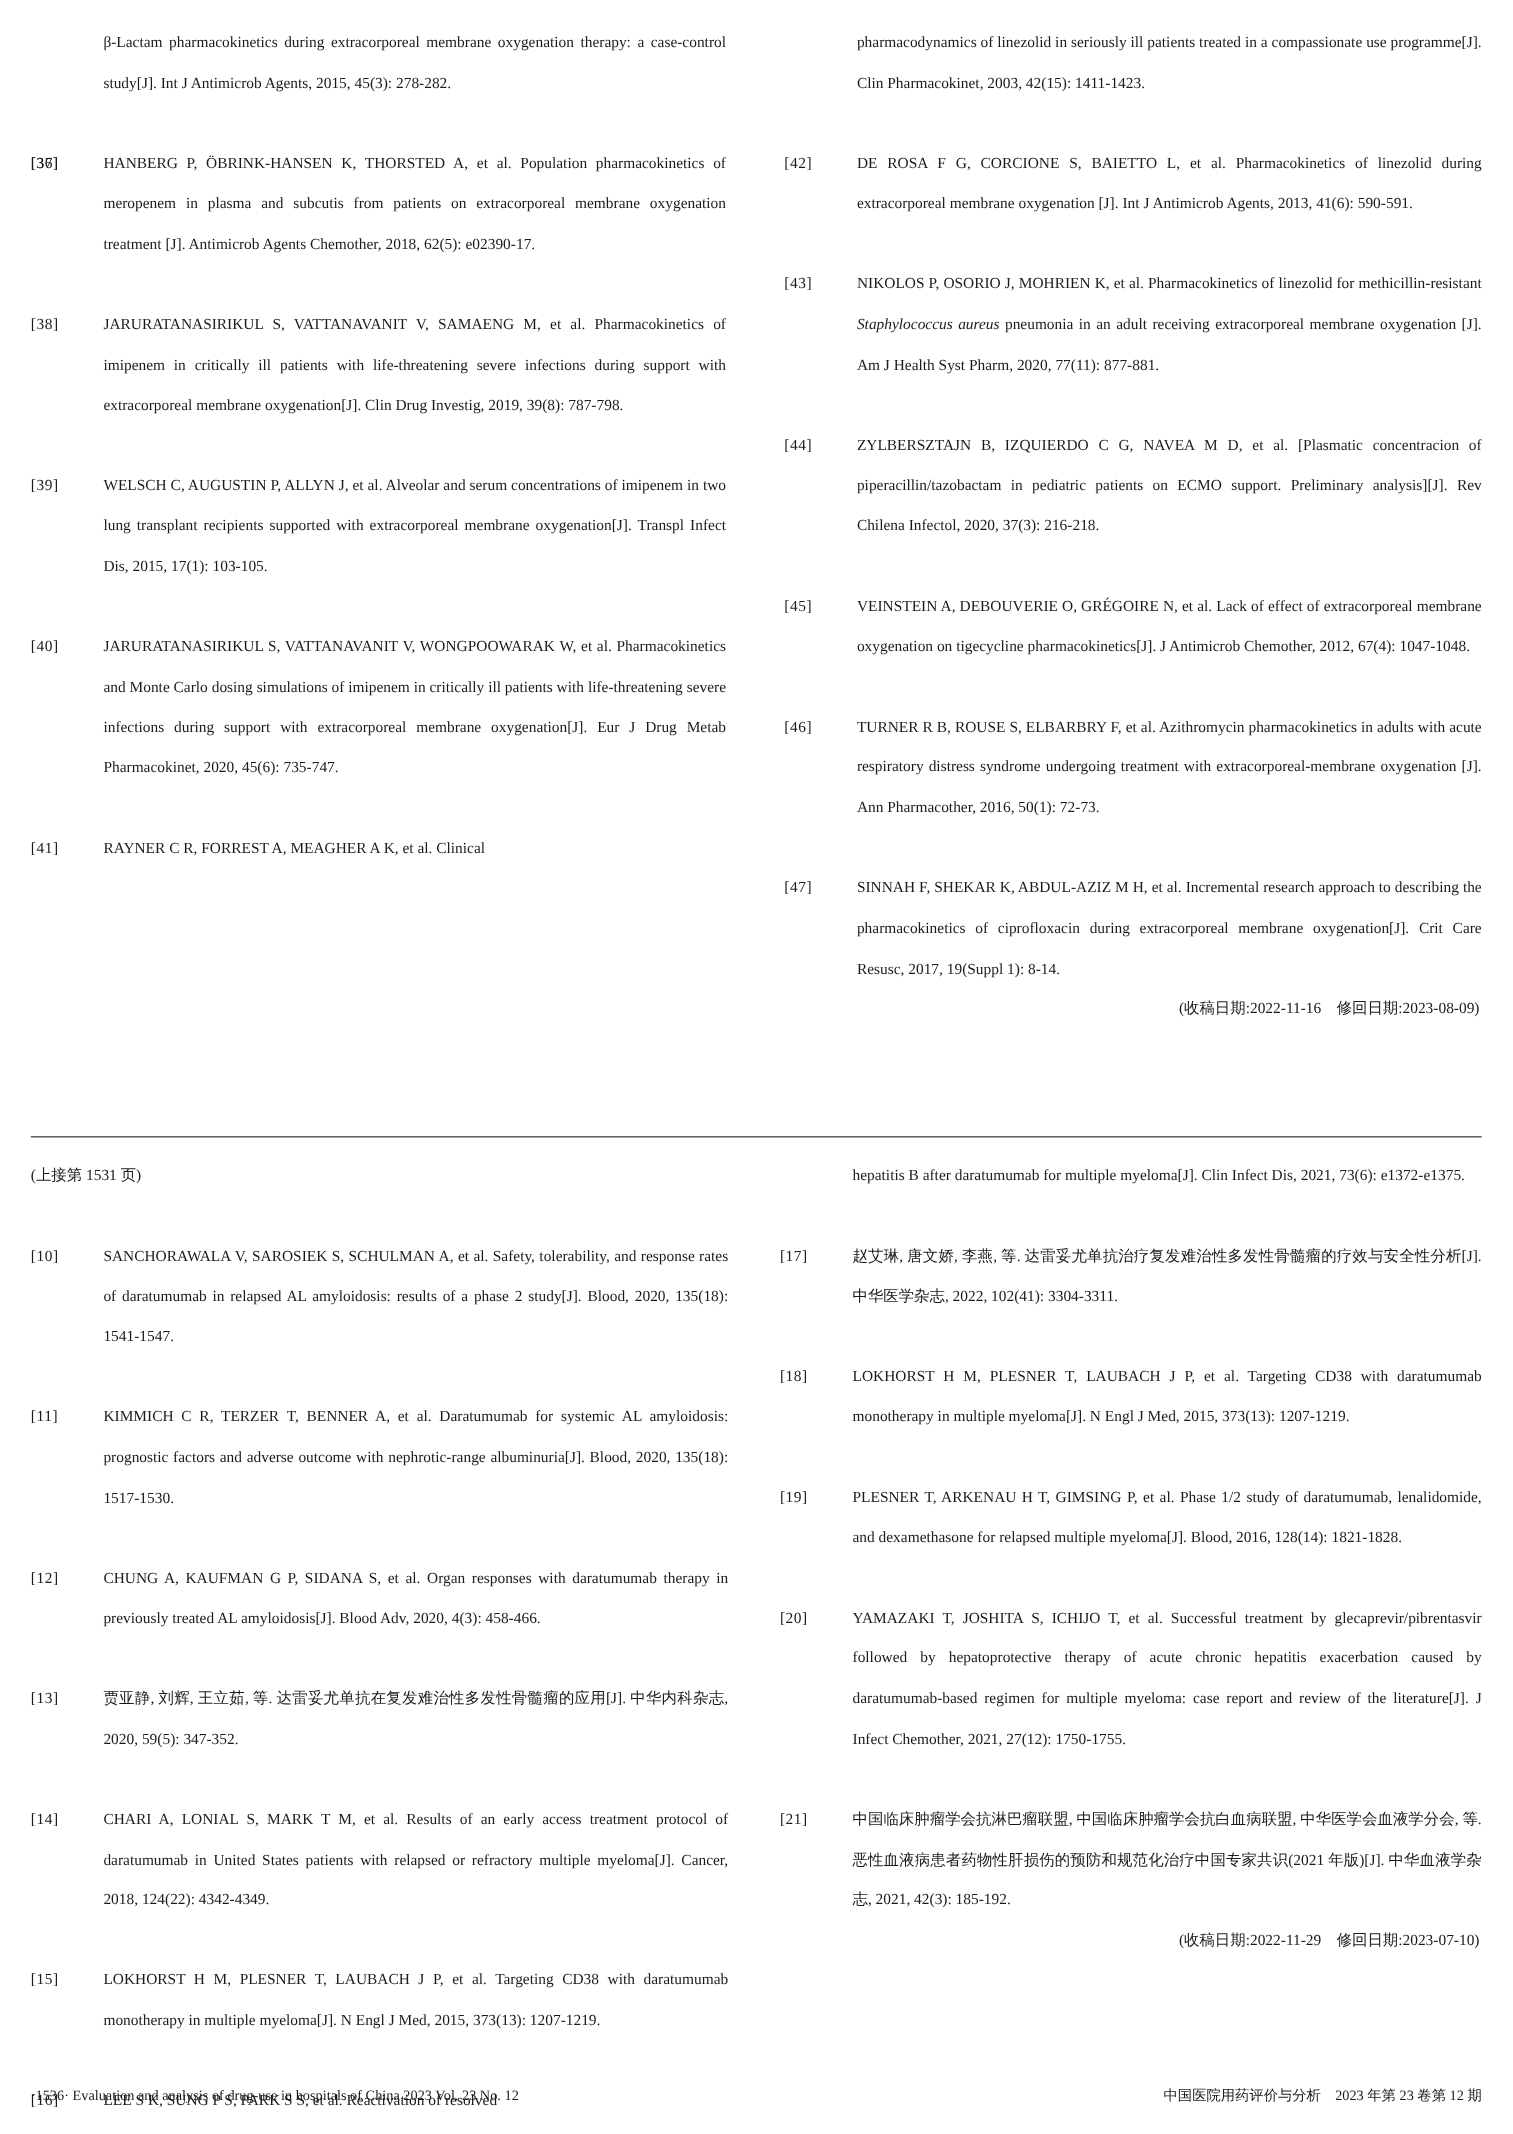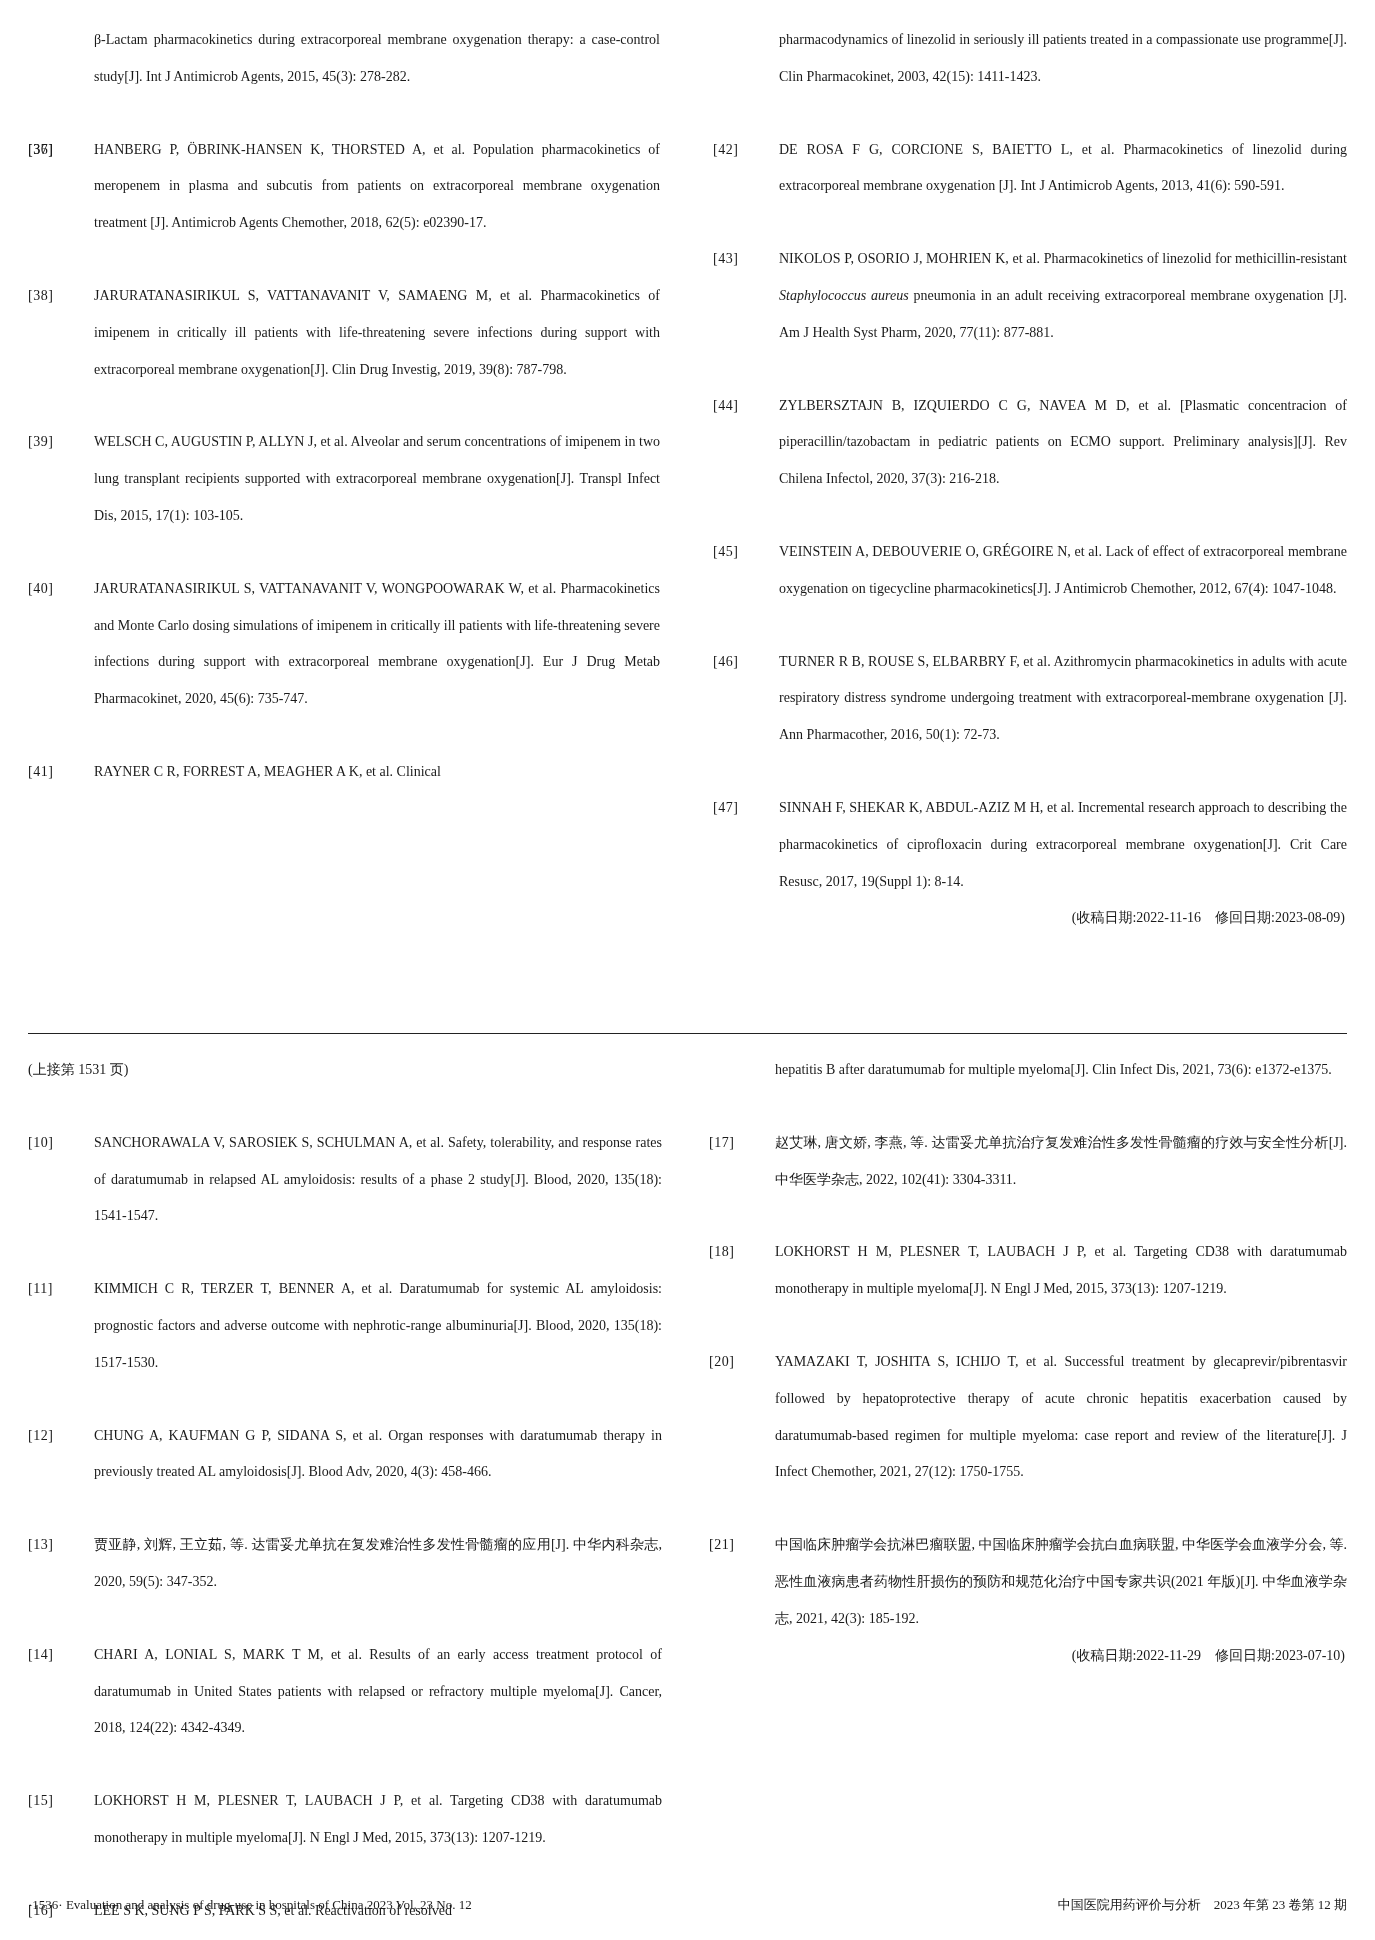--- a/index.html
+++ b/index.html
@@ -74,19 +74,20 @@
   <div class="ref"><span class="num">[13]</span><span>贾亚静, 刘辉, 王立茹, 等. 达雷妥尤单抗在复发难治性多发性骨髓瘤的应用[J]. 中华内科杂志, 2020, 59(5): 347-352.</span></div>
   <div class="ref"><span class="num">[14]</span><span>CHARI A, LONIAL S, MARK T M, et al. Results of an early access treatment protocol of daratumumab in United States patients with relapsed or refractory multiple myeloma[J]. Cancer, 2018, 124(22): 4342-4349.</span></div>
   <div class="ref"><span class="num">[15]</span><span>LOKHORST H M, PLESNER T, LAUBACH J P, et al. Targeting CD38 with daratumumab monotherapy in multiple myeloma[J]. N Engl J Med, 2015, 373(13): 1207-1219.</span></div>
   <div class="ref"><span class="num">[16]</span><span>LEE S K, SUNG P S, PARK S S, et al. Reactivation of resolved</span></div>
 </div>
 
 <div class="col br">
   <div class="cont">hepatitis B after daratumumab for multiple myeloma[J]. Clin Infect Dis, 2021, 73(6): e1372-e1375.</div>
   <div class="ref"><span class="num">[17]</span><span>赵艾琳, 唐文娇, 李燕, 等. 达雷妥尤单抗治疗复发难治性多发性骨髓瘤的疗效与安全性分析[J]. 中华医学杂志, 2022, 102(41): 3304-3311.</span></div>
   <div class="ref"><span class="num">[18]</span><span>LOKHORST H M, PLESNER T, LAUBACH J P, et al. Targeting CD38 with daratumumab monotherapy in multiple myeloma[J]. N Engl J Med, 2015, 373(13): 1207-1219.</span></div>
+  <div class="ref"><span class="num">[19]</span><span>PLESNER T, ARKENAU H T, GIMSING P, et al. Phase 1/2 study of daratumumab, lenalidomide, and dexamethasone for relapsed multiple myeloma[J]. Blood, 2016, 128(14): 1821-1828.</span></div>
   <div class="ref"><span class="num">[20]</span><span>YAMAZAKI T, JOSHITA S, ICHIJO T, et al. Successful treatment by glecaprevir/pibrentasvir followed by hepatoprotective therapy of acute chronic hepatitis exacerbation caused by daratumumab-based regimen for multiple myeloma: case report and review of the literature[J]. J Infect Chemother, 2021, 27(12): 1750-1755.</span></div>
   <div class="ref"><span class="num">[21]</span><span>中国临床肿瘤学会抗淋巴瘤联盟, 中国临床肿瘤学会抗白血病联盟, 中华医学会血液学分会, 等. 恶性血液病患者药物性肝损伤的预防和规范化治疗中国专家共识(2021 年版)[J]. 中华血液学杂志, 2021, 42(3): 185-192.</span></div>
   <div class="dates">(收稿日期:2022-11-29　修回日期:2023-07-10)</div>
 </div>
 
 <div class="footer left">·1536· Evaluation and analysis of drug-use in hospitals of China 2023 Vol. 23 No. 12</div>
 <div class="footer right">中国医院用药评价与分析　2023 年第 23 卷第 12 期</div>
 
 </body></html>

